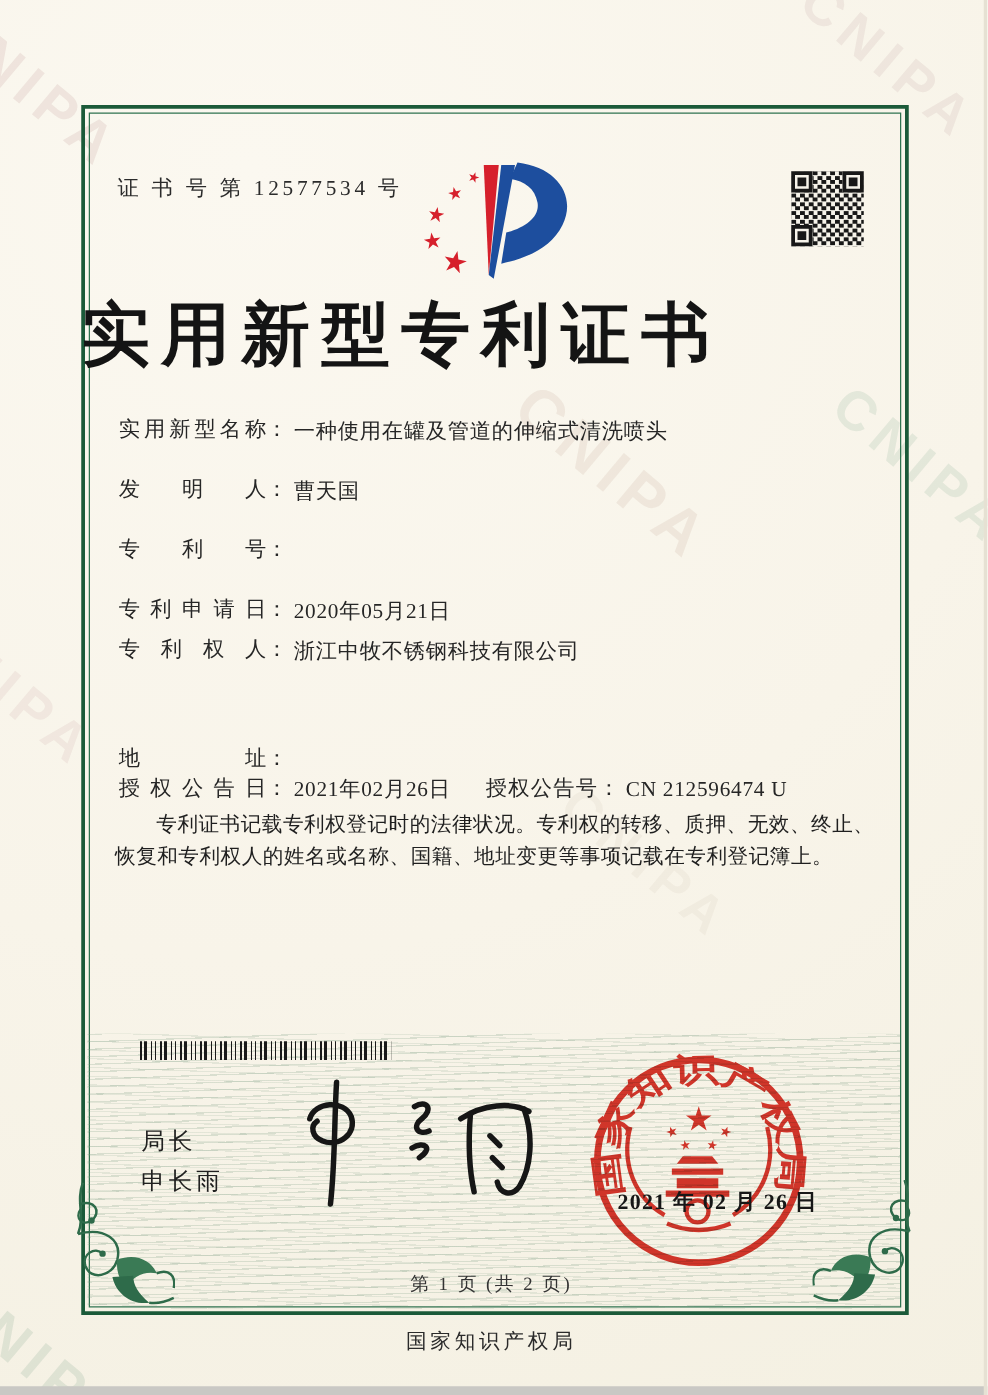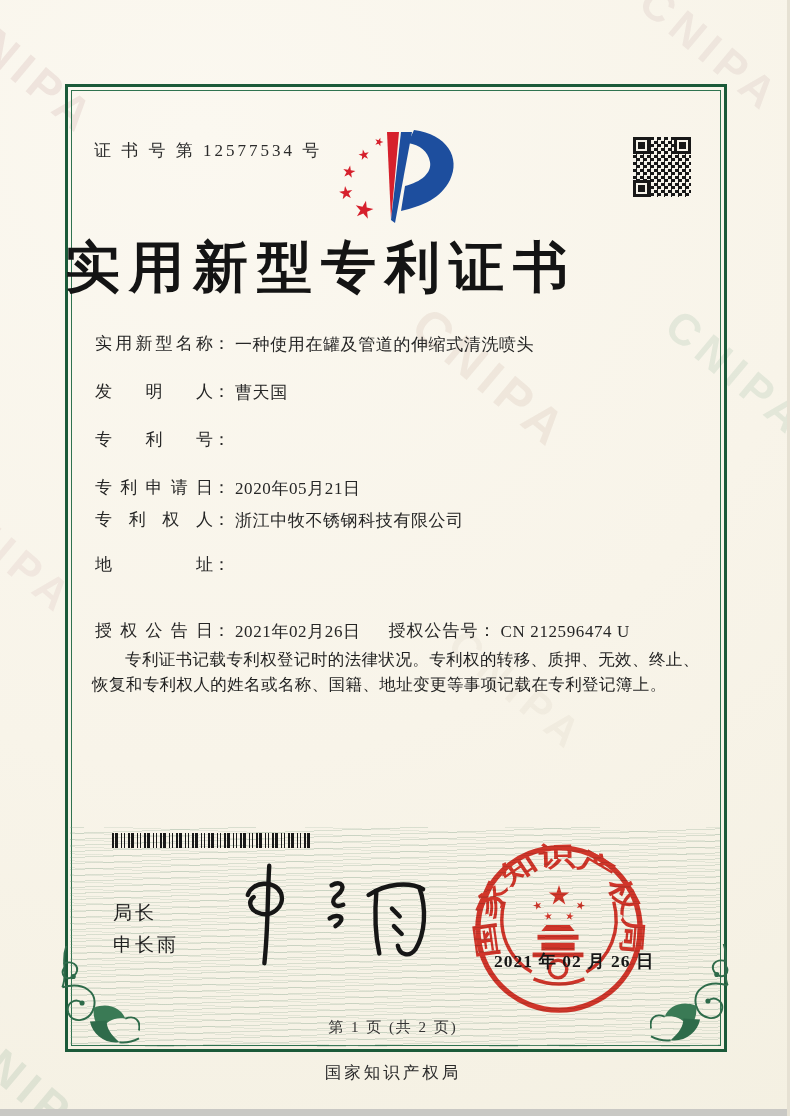--- a/index.html
+++ b/index.html
@@ -119,21 +119,21 @@
 <div class="abs frow" style="top:476px;">
   <span class="flabel">专利申请日</span>
     <span class="fcolon">：</span>
     <span class="fvalue">2020年05月21日</span>
 </div>
 <div class="abs frow" style="top:508px;">
   <span class="flabel">专利权人</span>
     <span class="fcolon">：</span>
     <span class="fvalue">浙江中牧不锈钢科技有限公司</span>
 </div>
-<div class="abs frow" style="top:553px;">
+<div class="abs frow" style="top:595px;">
   <span class="flabel">地址</span>
     <span class="fcolon">：</span>
 </div>
 <div class="abs frow" style="top:619px;">
   <span class="flabel">授权公告日</span>
     <span class="fcolon">：</span>
     <span class="fvalue">2021年02月26日</span>
   <span class="fpair2">
     <span class="flabel2">授权公告号</span>
       <span class="fcolon">：</span>

